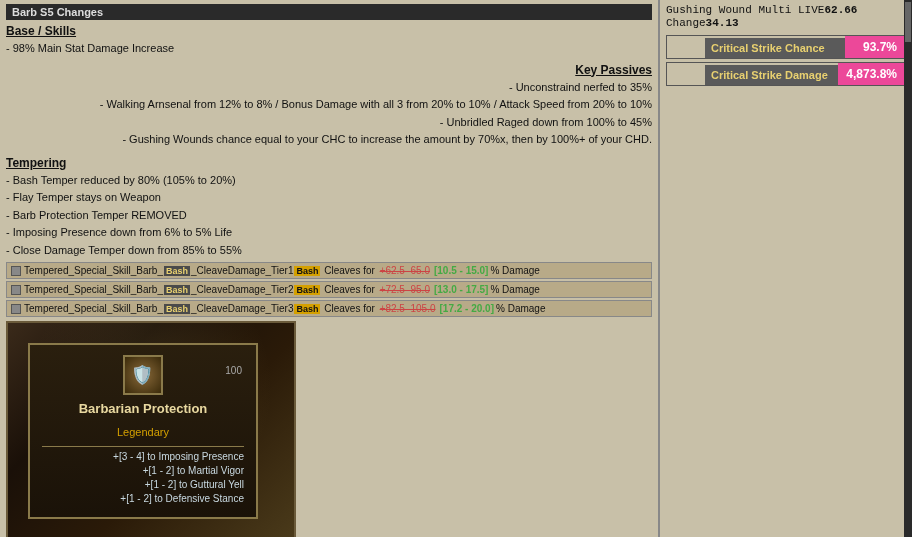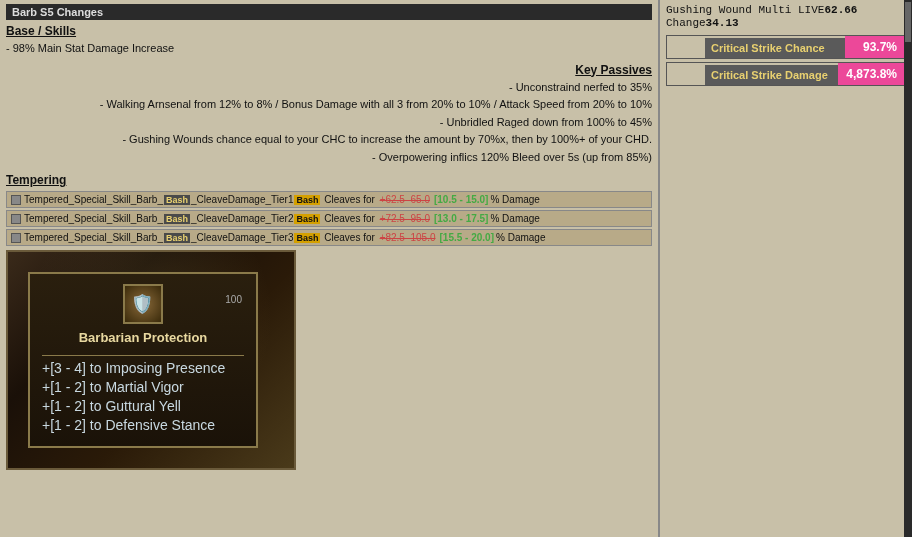--- a/index.html
+++ b/index.html
@@ -267,22 +267,23 @@
     }
 
     .tooltip-divider {
       border: none;
       border-top: 1px solid #8a7a4a;
       margin: 4px 0;
     }
 
     .tooltip-stat {
       color: #c8d8e0;
-      font-size: 14px;
+      font-size: 10px;
       margin-bottom: 3px;
+      text-align: right;
     }
 
     
     .scroll-indicator {
       position: absolute;
       right: 0;
       top: 0;
       bottom: 0;
       width: 8px;
       background: #2a2a2a;
@@ -311,26 +312,32 @@
       <p>- 98% Main Stat Damage Increase</p>
     </div>
 
     <div class="key-passives-section">
       <div class="section-header">Key Passives</div>
       <div class="content-text">
         <p>- Unconstraind nerfed to 35%</p>
         <p>- Walking Arnsenal from 12% to 8% / Bonus Damage with all 3 from 20% to 10% / Attack Speed from 20% to 10%</p>
         <p>- Unbridled Raged down from 100% to 45%</p>
         <p>- Gushing Wounds chance equal to your CHC to increase the amount by 70%x, then by 100%+ of your CHD.</p>
-        <p>- Overpowering inflics 120% Bleed over 5s (up from 85%)</p>
       </div>
     </div>
 
     <div class="tempering-section">
       <div class="section-header">Tempering</div>
+      <div class="content-text">
+        <p>- Bash Temper reduced by 80% (105% to 20%)</p>
+        <p>- Flay Temper stays on Weapon</p>
+        <p>- Barb Protection Temper REMOVED</p>
+        <p>- Imposing Presence down from 6% to 5% Life</p>
+        <p>- Close Damage Temper down from 85% to 55%</p>
+      </div>
     </div>
 
     <div class="temper-rows">
 
       <div class="temper-row">
         <div class="temper-icon"></div>
         <span class="temper-text">
           <span>Tempered_Special_Skill_Barb_</span><span class="temper-skill">Bash</span><span>_CleaveDamage_Tier1</span><span class="temper-highlight">Bash</span><span> Cleaves for </span><span class="temper-range-old">+62.5–65.0</span><span class="temper-range-new">[10.5 - 15.0]</span><span>% Damage</span>
         </span>
       </div>
@@ -338,34 +345,35 @@
       <div class="temper-row">
         <div class="temper-icon"></div>
         <span class="temper-text">
           <span>Tempered_Special_Skill_Barb_</span><span class="temper-skill">Bash</span><span>_CleaveDamage_Tier2</span><span class="temper-highlight">Bash</span><span> Cleaves for </span><span class="temper-range-old">+72.5–95.0</span><span class="temper-range-new">[13.0 - 17.5]</span><span>% Damage</span>
         </span>
       </div>
 
       <div class="temper-row">
         <div class="temper-icon"></div>
         <span class="temper-text">
-          <span>Tempered_Special_Skill_Barb_</span><span class="temper-skill">Bash</span><span>_CleaveDamage_Tier3</span><span class="temper-highlight">Bash</span><span> Cleaves for </span><span class="temper-range-old">+82.5–105.0</span><span class="temper-range-new">[15.5 - 20.0]</span><span>% Damage</span>
+          <span>Tempered_Special_Skill_Barb_</span><span class="temper-skill">Bash</span><span>_CleaveDamage_Tier3</span><span class="temper-highlight">Bash</span><span> Cleaves for </span><span class="temper-range-old">+82.5–105.0</span><span class="temper-range-new">[17.2 - 20.0]</span><span>% Damage</span>
         </span>
       </div>
     </div>
 
     <div class="bottom-image-area">
       <div class="game-screenshot">
 
         <div class="tooltip-card">
           <div class="tooltip-level">
             <span>100</span>
           </div>
           <div class="tooltip-icon">🛡️</div>
           <div class="tooltip-name">Barbarian Protection</div>
+          <div class="tooltip-rarity">Legendary</div>
           <hr class="tooltip-divider">
           <div class="tooltip-stat">+[3 - 4] to Imposing Presence</div>
           <div class="tooltip-stat">+[1 - 2] to Martial Vigor</div>
           <div class="tooltip-stat">+[1 - 2] to Guttural Yell</div>
           <div class="tooltip-stat">+[1 - 2] to Defensive Stance</div>
         </div>
       </div>
     </div>
 
   </div>

